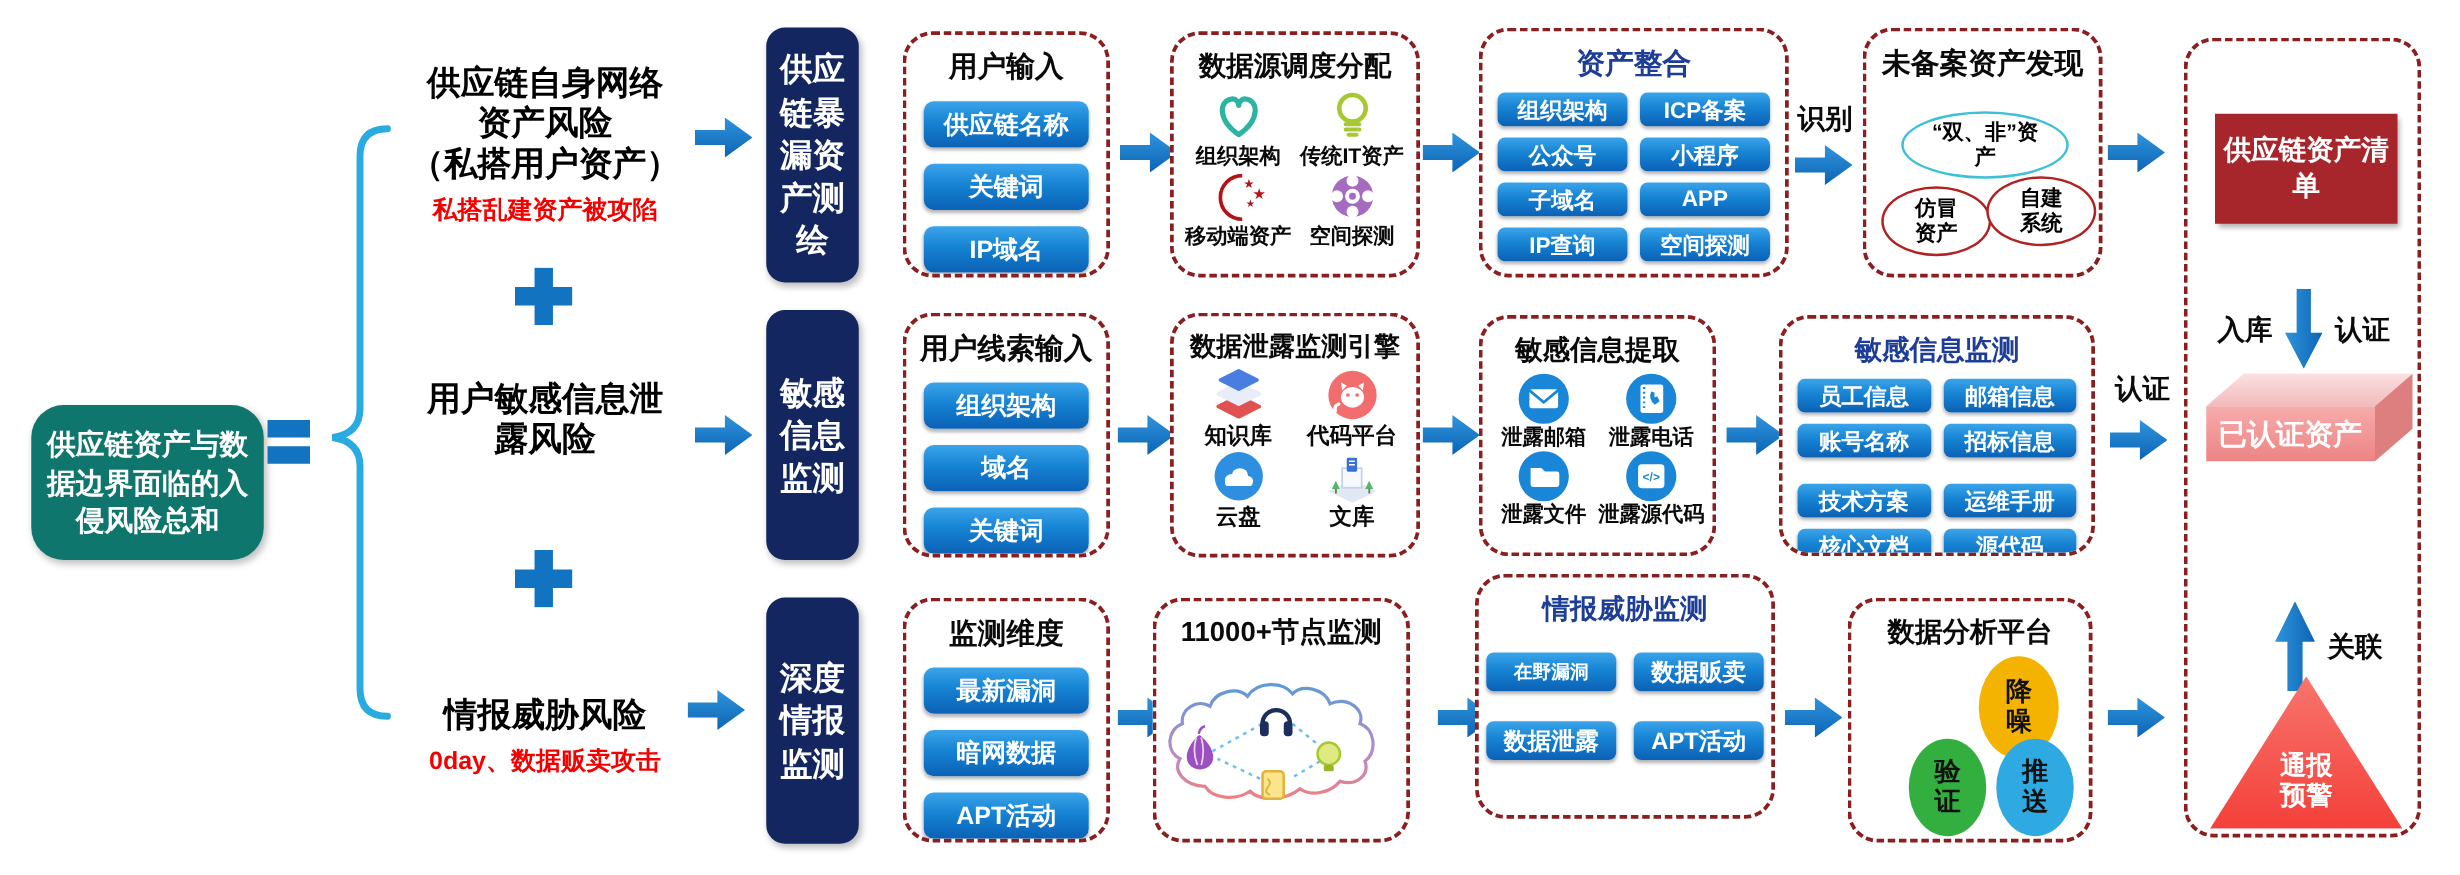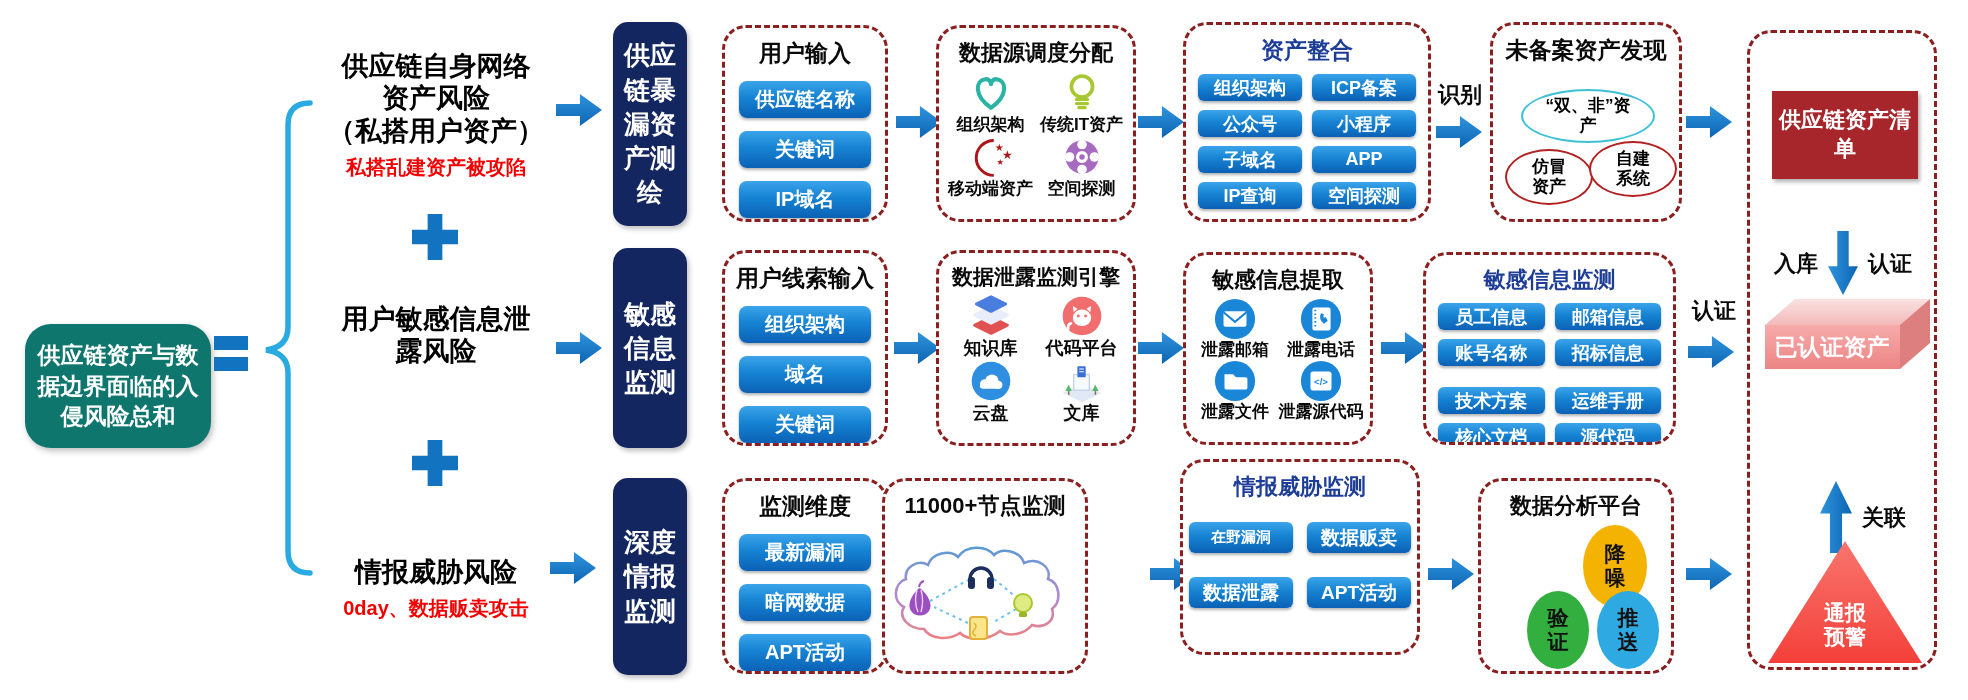--- a/index.html
+++ b/index.html
@@ -299,21 +299,21 @@
   <div class="dashbox" style="left:722px;top:478px;width:166px;height:196px;">
     <div class="btitle">监测维度</div>
     <div class="pillcol">
       <div class="pill big">最新漏洞</div>
       <div class="pill big">暗网数据</div>
       <div class="pill big">APT活动</div>
     </div>
   </div>
   <div class="harrow" style="left:894px;top:558px;"></div>
 
-  <div class="dashbox" style="left:882px;top:478px;width:206px;height:196px;">
+  <div class="dashbox" style="left:922px;top:478px;width:206px;height:196px;">
     <div class="btitle" style="font-size:22px;">11000+节点监测</div>
     <svg width="190" height="132" viewBox="0 0 190 132" style="display:block;margin:0 auto;">
       <defs>
         <linearGradient id="cg" x1="0" y1="0" x2="0" y2="1">
           <stop offset="0" stop-color="#5b9bd5"></stop>
             <stop offset="0.55" stop-color="#b48ad0"></stop>
             <stop offset="1" stop-color="#ef8080"></stop>
         </linearGradient>
       </defs>
       <path d="M34 108 C18 108 8 96 14 86 C2 80 4 62 16 58 C14 46 28 38 38 44 C42 32 60 28 68 36

